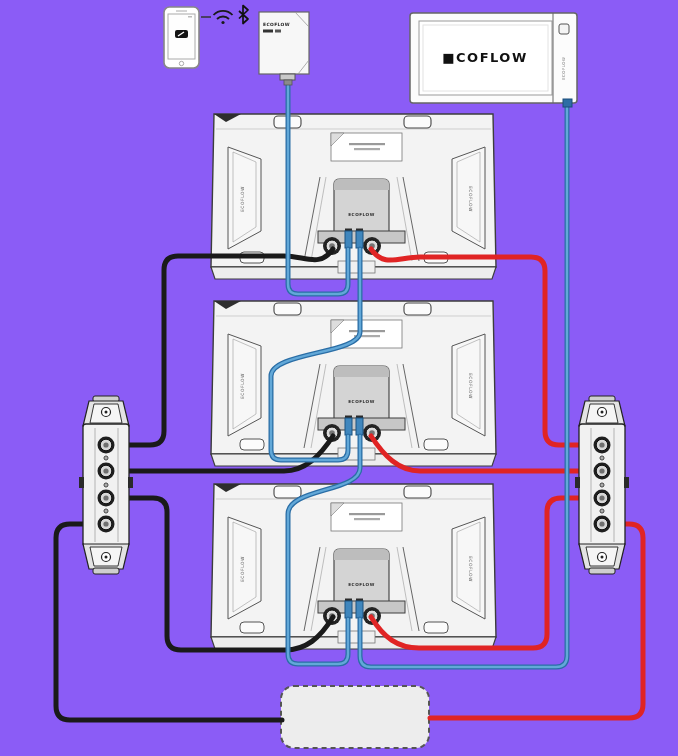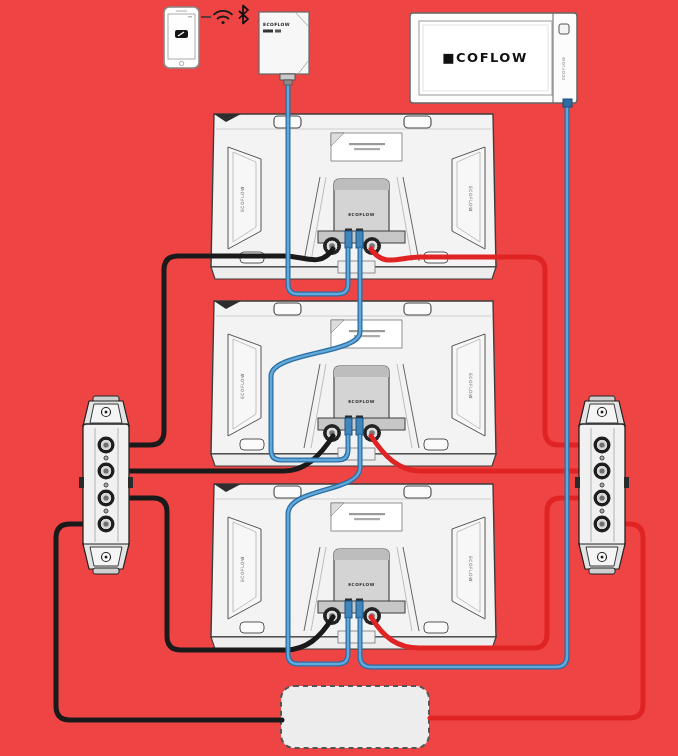--- a/index.html
+++ b/index.html
@@ -1,16 +1,16 @@
 <!DOCTYPE html>
 <html><head>
 <meta charset="utf-8">
 <style>
   html,body{margin:0;padding:0;background:#fff;}
-  .canvas{position:relative;width:678px;height:756px;background:#ef4444;overflow:hidden;
+  .canvas{position:relative;width:678px;height:756px;background:#8b5cf6;overflow:hidden;
           font-family:"DejaVu Sans","Liberation Sans",sans-serif;}
   svg{display:block}
   text{font-family:"DejaVu Sans","Liberation Sans",sans-serif;}
   .logo{font-weight:bold;letter-spacing:1.5px;fill:#111;font-size:13px;}
   .tinylabel{font-weight:bold;fill:#2f2f2f;}
 </style>
 </head>
 <body>
 
 <div class="canvas">

